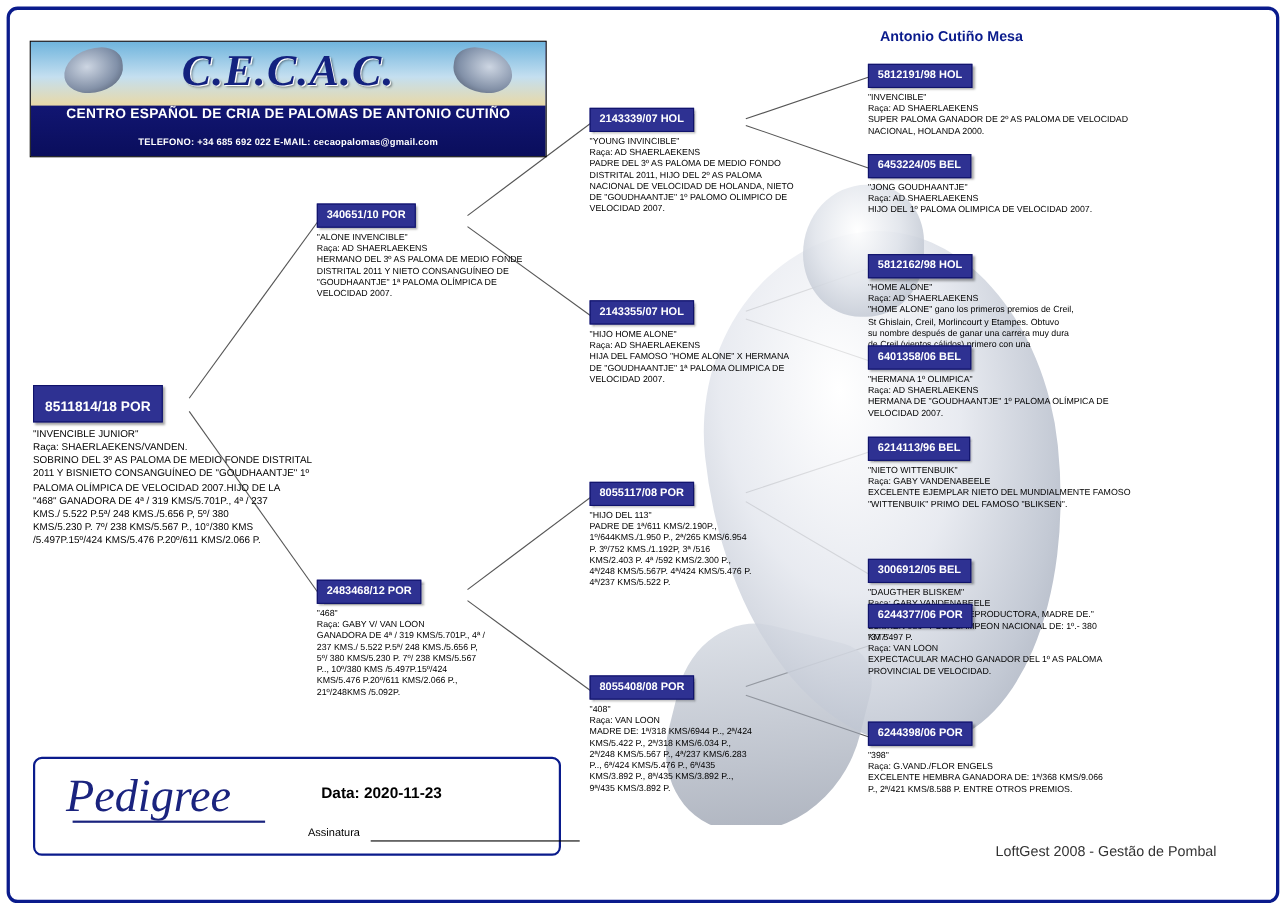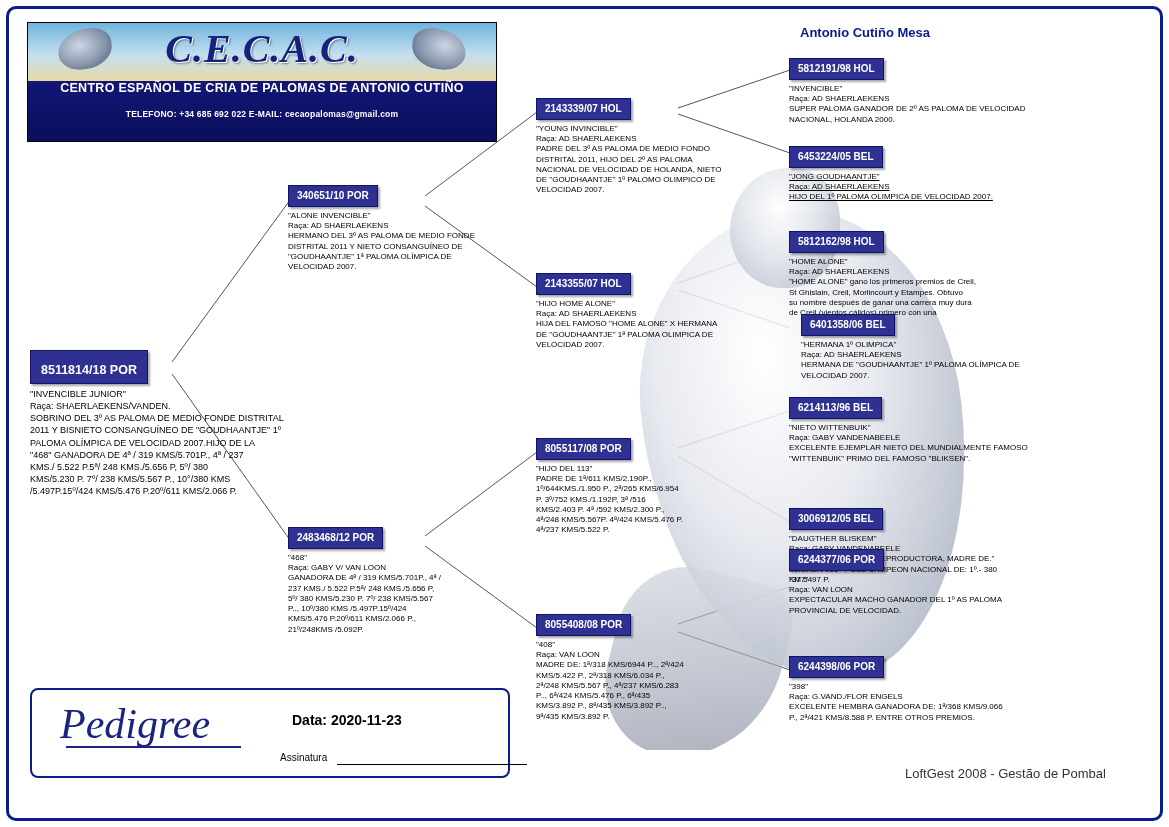--- a/index.html
+++ b/index.html
@@ -14,21 +14,21 @@
   #page {
     position:absolute; left:0; top:0; width:1169px; height:827px;
     background:#ffffff;
   }
   .outer-border {
     position:absolute; left:6px; top:6px; width:1157px; height:815px;
     border:3px solid #0a1b8c; border-radius:10px;
   }
   
   .banner {
-    position:absolute; left:27px; top:22px; width:470px; height:120px;
+    position:absolute; left:27px; top:37px; width:470px; height:106px;
     background:linear-gradient(#1b1f8e,#0a0e5c);
     border:1px solid #000; overflow:hidden;
   }
   .banner .sky {
     position:absolute; left:0; top:0; width:100%; height:58px;
     background:linear-gradient(#6fb4dd 0%,#c4dff0 55%,#e9d9a7 100%);
   }
   .banner .cecac {
     position:absolute; left:0; top:2px; width:100%; text-align:center;
     font-family:"Liberation Serif", serif;
@@ -259,38 +259,38 @@
   </div>
 
   <div class="node" style="left:789px; top:58px; width:300px;">
     <div class="title">5812191/98 HOL</div>
     <div class="body">"INVENCIBLE"
 Raça: AD SHAERLAEKENS
 SUPER PALOMA GANADOR DE 2º AS PALOMA DE VELOCIDAD
 NACIONAL, HOLANDA 2000.</div>
   </div>
 
-  <div class="node" style="left:789px; top:146px; width:300px;text-decoration:underline;">
+  <div class="node" style="left:789px; top:140px; width:300px;">
     <div class="title">6453224/05 BEL</div>
     <div class="body">"JONG GOUDHAANTJE"
 Raça: AD SHAERLAEKENS
 HIJO DEL 1º PALOMA OLIMPICA DE VELOCIDAD 2007.</div>
   </div>
 
   <div class="node" style="left:789px; top:231px; width:300px;">
     <div class="title">5812162/98 HOL</div>
     <div class="body">"HOME ALONE"
 Raça: AD SHAERLAEKENS
 "HOME ALONE" gano los primeros premios de Creil,
 St Ghislain, Creil, Morlincourt y Etampes. Obtuvo
 su nombre después de ganar una carrera muy dura
 de Creil (vientos cálidos) primero con una</div>
   </div>
 
-  <div class="node" style="left:789px; top:314px; width:300px;margin-left:12px;">
+  <div class="node" style="left:789px; top:314px; width:300px;">
     <div class="title">6401358/06 BEL</div>
     <div class="body">"HERMANA 1º OLIMPICA"
 Raça: AD SHAERLAEKENS
 HERMANA DE "GOUDHAANTJE" 1º PALOMA OLÍMPICA DE
 VELOCIDAD 2007.</div>
   </div>
 
   <div class="node" style="left:789px; top:397px; width:300px;">
     <div class="title">6214113/96 BEL</div>
     <div class="body">"NIETO WITTENBUIK"

